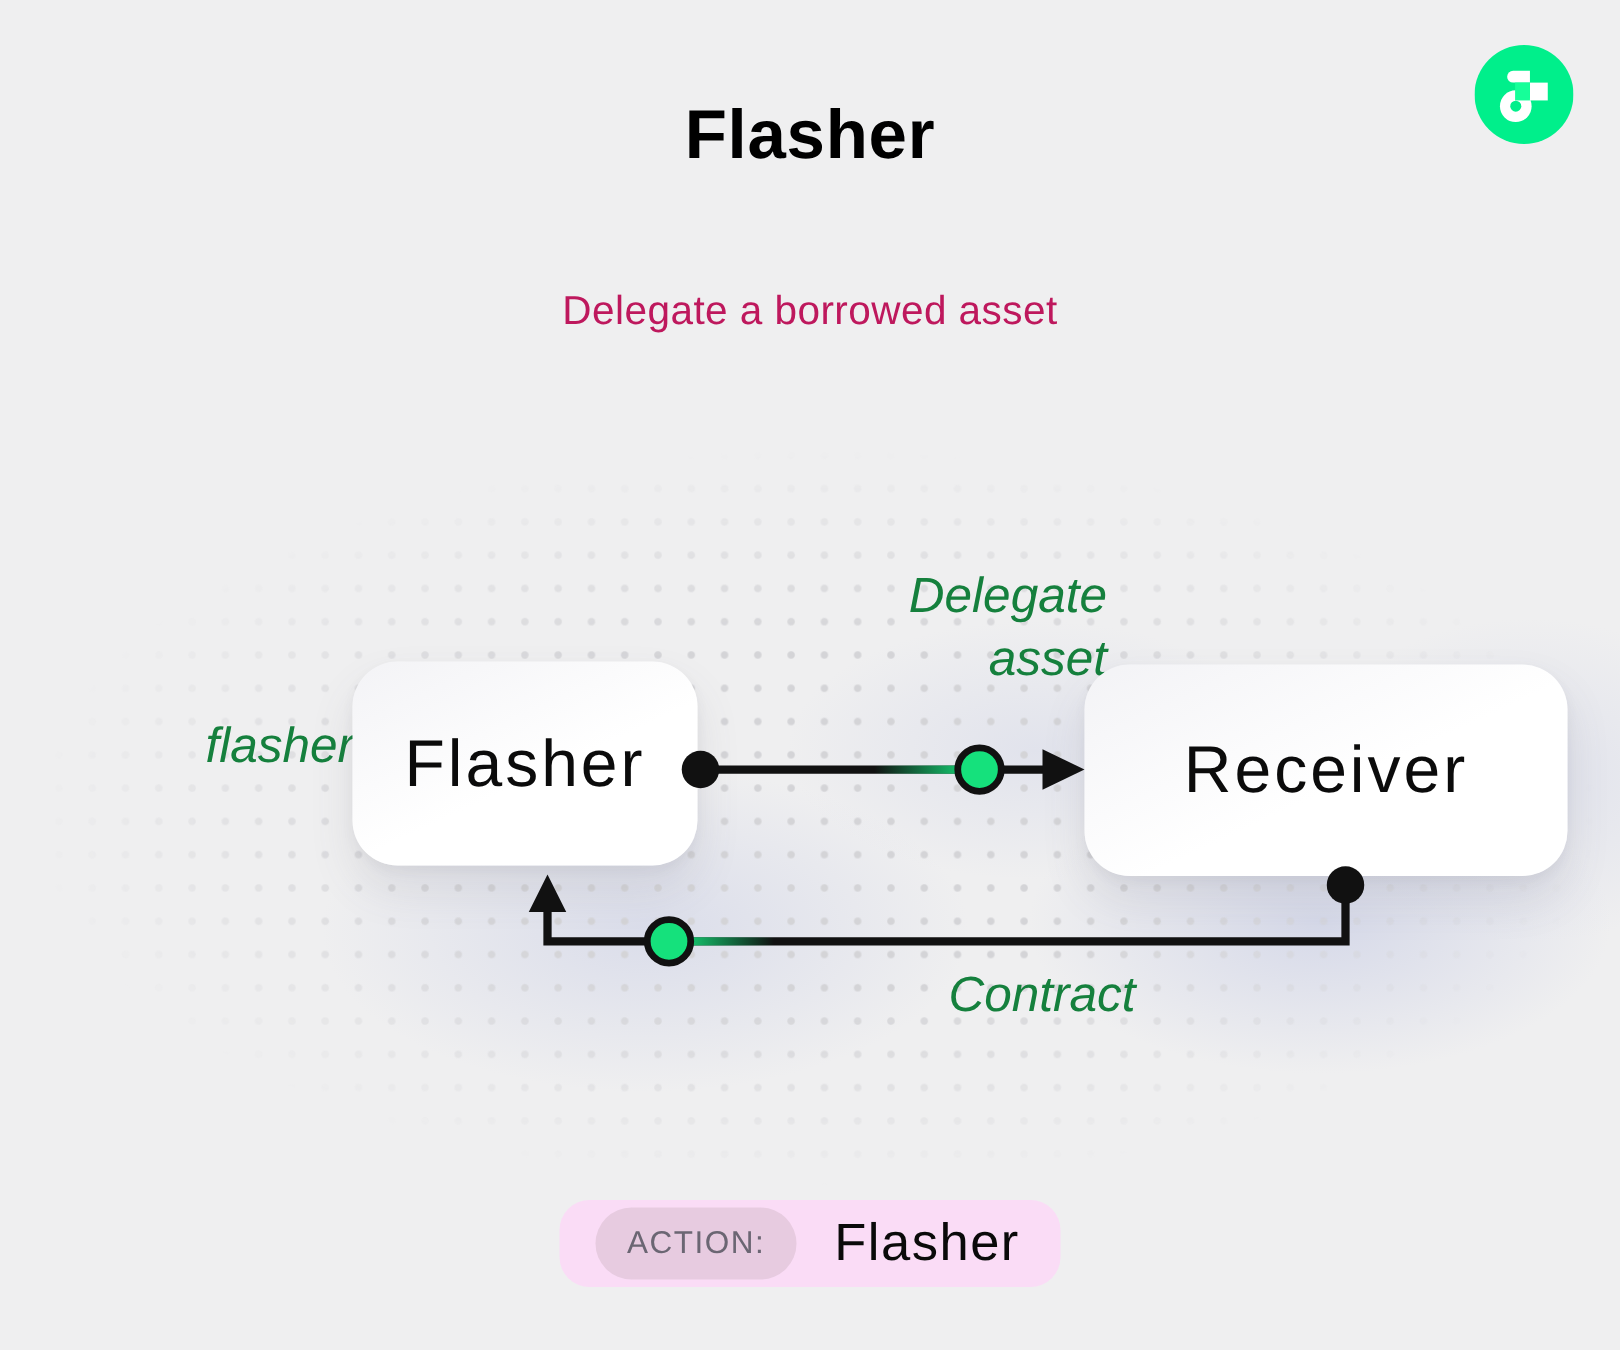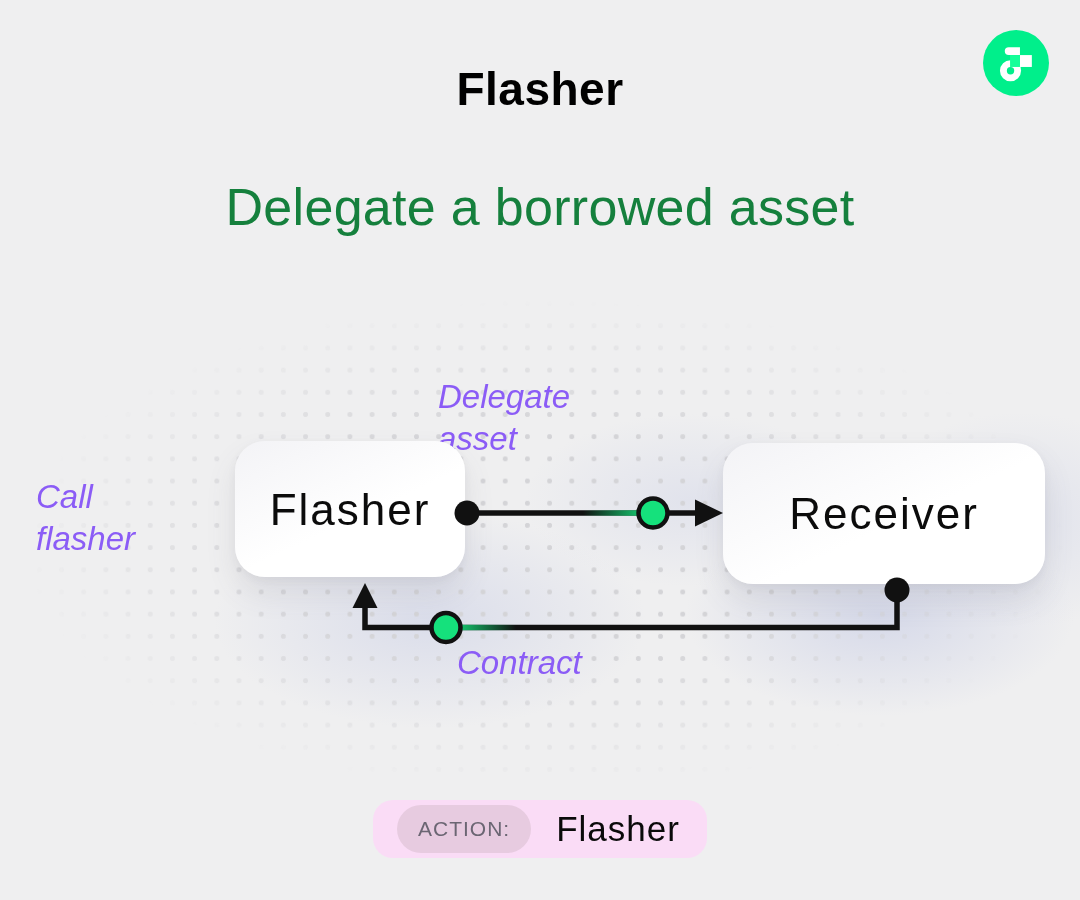--- a/index.html
+++ b/index.html
@@ -27,25 +27,25 @@
     -webkit-mask-image:radial-gradient(ellipse 520px 245px at 545px 545px,#000 48%,rgba(0,0,0,0) 100%);
     mask-image:radial-gradient(ellipse 520px 245px at 545px 545px,#000 48%,rgba(0,0,0,0) 100%);
   }
   .page-title{
     position:absolute;z-index:3;left:0;right:0;top:62px;
     text-align:center;font-size:46px;font-weight:800;letter-spacing:0.5px;color:#000;
   }
   .flow-logo{position:absolute;z-index:3;left:983px;top:30px;width:66px;height:66px;}
   .subtitle{
     position:absolute;z-index:3;left:0;right:0;top:182px;
-    text-align:center;font-size:52px;line-height:50px;letter-spacing:0.3px;color:#15803d;
+    text-align:center;font-size:27px;line-height:50px;letter-spacing:0.3px;color:#be185d;
   }
   .edge-label{
-    position:absolute;z-index:4;text-align:left;
-    font-style:italic;font-size:33px;line-height:42px;color:#8b5cf6;
+    position:absolute;z-index:4;text-align:right;
+    font-style:italic;font-size:33px;line-height:42px;color:#15803d;
   }
   .label-call{left:36px;top:476px;width:200px;}
   .label-delegate{left:438px;top:376px;width:300px;}
   .label-repayment{left:457px;top:642px;width:300px;}
   .node{
     position:absolute;z-index:5;
     background:linear-gradient(155deg,#f3f3f6 0%,#ffffff 55%);
     border-radius:30px;
     box-shadow:0 16px 30px rgba(88,88,110,0.12),0 3px 8px rgba(88,88,110,0.06);
     display:flex;flex-direction:column;align-items:center;justify-content:center;
@@ -82,21 +82,20 @@
     <path d="M56,26 L56,38 L39,38 A6,6 0 0 1 39,26 Z" fill="#ffffff"></path>
     <rect x="56" y="38" width="18" height="18" fill="#ffffff"></rect>
     <rect x="41" y="38" width="15" height="18" fill="#16ff99"></rect>
   </svg>
 
   <div class="subtitle">
     <div>Delegate a borrowed asset</div>
   </div>
 
   <div class="edge-label label-call">
-    <div>Call</div>
     <div>flasher</div>
   </div>
 
   <div class="edge-label label-delegate">
     <div>Delegate</div>
     <div>asset</div>
   </div>
 
   <div class="edge-label label-repayment">Contract</div>
 

